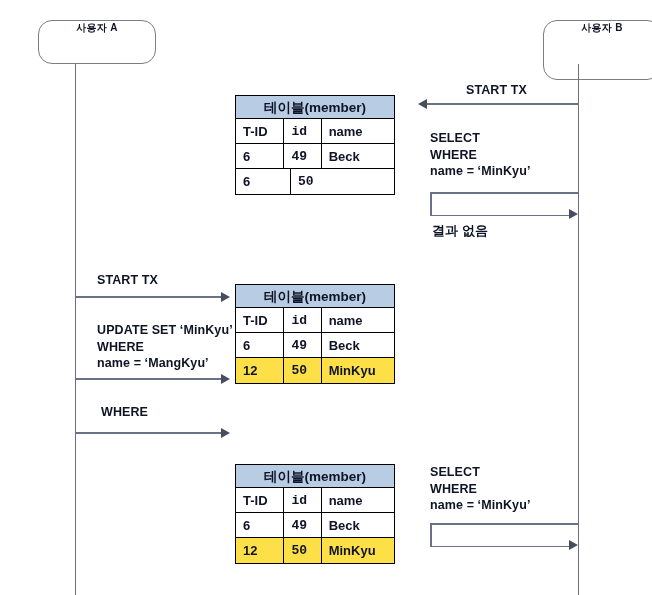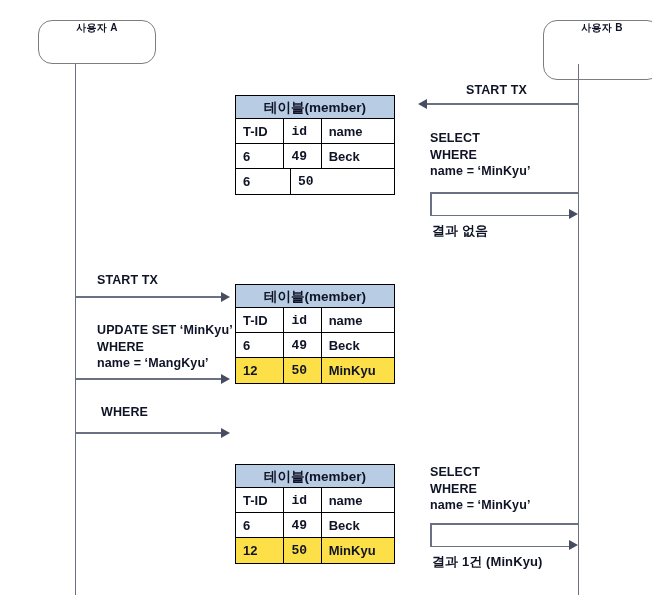--- a/index.html
+++ b/index.html
@@ -204,15 +204,14 @@
   <div class="lbl lbl-sql" style="left:430px;top:464px;">SELECT
 WHERE
 name = ‘MinKyu’</div>
 
   <div class="ureturn" style="left:430px;top:523px;width:148px;height:24px;">
     <div class="u-top"></div>
     <div class="u-left" style="height:24px;"></div>
     <div class="u-bot" style="top:22.5px;width:139px;"></div>
   </div>
   <div class="arrow-head head-right" style="left:569px;top:540px;"></div>
-  <div class="lbl lbl-ko" style="left:432px;top:554px;">결과 1건 (MinKyu)</div>
 
 </div>
 
 </body></html>

